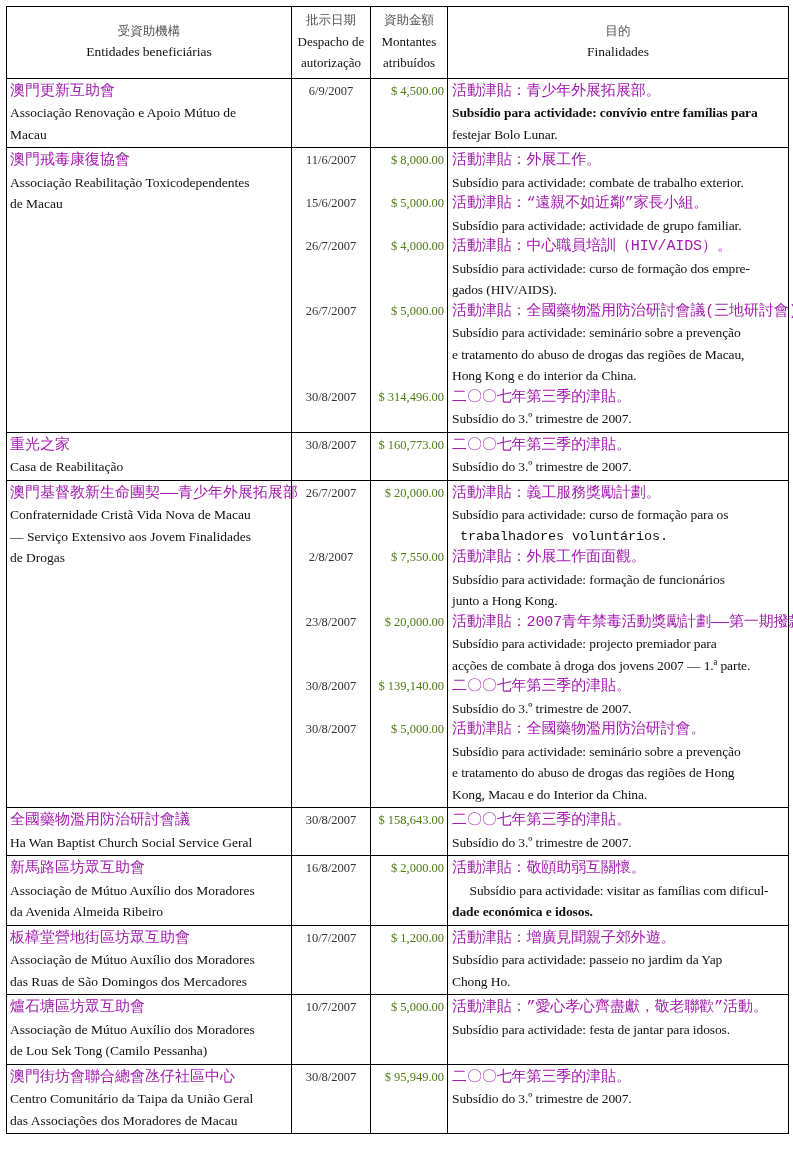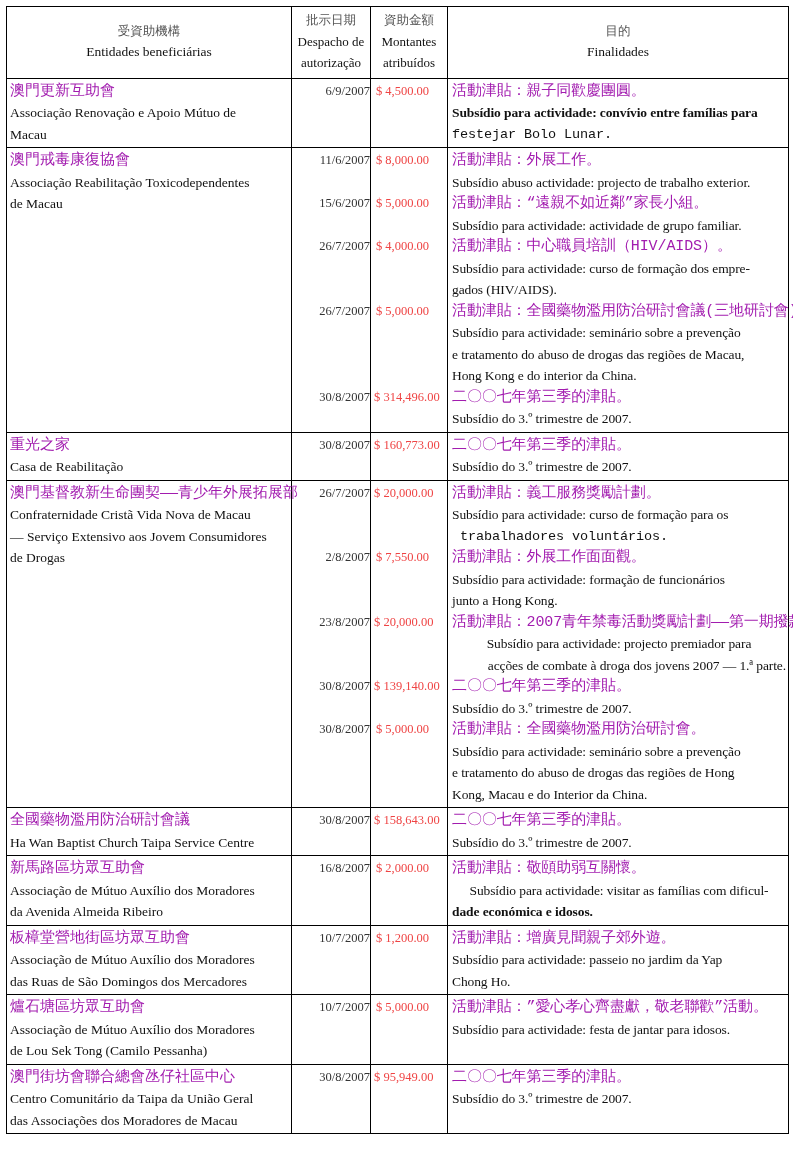--- a/index.html
+++ b/index.html
@@ -12,22 +12,22 @@
   col.c3 { width: 77px; }
   col.c4 { width: 341px; }
   th, td { border: 1.5px solid #000; vertical-align: top; padding: 0; }
   th { font-weight: normal; text-align: center; vertical-align: middle;
        font-size: 13.5px; line-height: 21.5px; padding: 2px 0 4px 0; height: 62px; }
   th .zh { color: #555; font-family: "DejaVu Sans", sans-serif; font-size: 12.5px; }
   th.narrow { font-size: 13px; line-height: 21.5px; }
   td { font-size: 13.5px; line-height: 21.5px; padding: 2px 3px 2px 3px; }
   .zh { color: #a21caf; font-family: Liberation Mono, monospace; font-size: 15px; }
   .line { display: block; white-space: nowrap; }
-  td.date { text-align: right; color: #333; font-size: 12.5px; padding-left: 0; padding-right: 0; }
-  td.amt { text-align: right; color: #ef4444; font-size: 12.5px; padding-right: 18px; }
+  td.date { text-align: center; color: #333; font-size: 12.5px; padding-left: 0; padding-right: 0; }
+  td.amt { text-align: right; color: #4d7c0f; font-size: 12.5px; padding-right: 3px; }
   td.purp { padding-left: 4px; padding-right: 2px; letter-spacing: -0.1px; }
   .item { display: block; }
   .blank { display: block; height: 21.5px; }
 </style>
 </head>
 <body>
 
 <table>
   <colgroup>
       <col class="c1">
@@ -73,23 +73,23 @@
         </td>
         <td class="amt">
           <div class="item">
             <span class="line">$ 4,500.00</span>
             <span class="blank"></span>
             <span class="blank"></span>
           </div>
         </td>
         <td class="purp">
           <div class="item">
-            <span class="line zh">活動津貼：親子同歡慶團圓。</span>
+            <span class="line zh">活動津貼：青少年外展拓展部。</span>
             <span class="line" style="white-space: pre; font-weight: bold;">Subsídio para actividade: convívio entre famílias para</span>
-            <span class="line" style="white-space: pre; font-family: Liberation Mono, monospace;">festejar Bolo Lunar.</span>
+            <span class="line" style="white-space: pre;">festejar Bolo Lunar.</span>
           </div>
         </td>
       </tr>
       <tr>
         <td>
           <span class="line zh">澳門戒毒康復協會</span>
           <span class="line">Associação Reabilitação Toxicodependentes</span>
           <span class="line">de Macau</span>
         </td>
         <td class="date">
@@ -138,21 +138,21 @@
             <span class="blank"></span>
           </div>
           <div class="item">
             <span class="line">$ 314,496.00</span>
             <span class="blank"></span>
           </div>
         </td>
         <td class="purp">
           <div class="item">
             <span class="line zh">活動津貼：外展工作。</span>
-            <span class="line" style="white-space: pre;">Subsídio abuso actividade: projecto de trabalho exterior.</span>
+            <span class="line" style="white-space: pre;">Subsídio para actividade: combate de trabalho exterior.</span>
           </div>
           <div class="item">
             <span class="line zh">活動津貼：“遠親不如近鄰”家長小組。</span>
             <span class="line" style="white-space: pre;">Subsídio para actividade: actividade de grupo familiar.</span>
           </div>
           <div class="item">
             <span class="line zh">活動津貼：中心職員培訓（HIV/AIDS）。</span>
             <span class="line" style="white-space: pre;">Subsídio para actividade: curso de formação dos empre-</span>
             <span class="line" style="white-space: pre;">gados (HIV/AIDS).</span>
           </div>
@@ -189,21 +189,21 @@
           <div class="item">
             <span class="line zh">二〇〇七年第三季的津貼。</span>
             <span class="line" style="white-space: pre;">Subsídio do 3.º trimestre de 2007.</span>
           </div>
         </td>
       </tr>
       <tr>
         <td>
           <span class="line zh">澳門基督教新生命團契——青少年外展拓展部</span>
           <span class="line">Confraternidade Cristã Vida Nova de Macau</span>
-          <span class="line">— Serviço Extensivo aos Jovem Consumidores</span>
+          <span class="line">— Serviço Extensivo aos Jovem Finalidades</span>
           <span class="line">de Drogas</span>
         </td>
         <td class="date">
           <div class="item">
             <span class="line">26/7/2007</span>
             <span class="blank"></span>
             <span class="blank"></span>
           </div>
           <div class="item">
             <span class="line">2/8/2007</span>
@@ -259,39 +259,39 @@
             <span class="line" style="white-space: pre;">Subsídio para actividade: curso de formação para os</span>
             <span class="line" style="white-space: pre; font-family: Liberation Mono, monospace;"> trabalhadores voluntários.</span>
           </div>
           <div class="item">
             <span class="line zh">活動津貼：外展工作面面觀。</span>
             <span class="line" style="white-space: pre;">Subsídio para actividade: formação de funcionários</span>
             <span class="line" style="white-space: pre;">junto a Hong Kong.</span>
           </div>
           <div class="item">
             <span class="line zh">活動津貼：2007青年禁毒活動獎勵計劃——第一期撥款。</span>
-            <span class="line" style="white-space: pre; text-align: center;">Subsídio para actividade: projecto premiador para</span>
-            <span class="line" style="white-space: pre; text-align: right;">acções de combate à droga dos jovens 2007 — 1.ª parte.</span>
+            <span class="line" style="white-space: pre;">Subsídio para actividade: projecto premiador para</span>
+            <span class="line" style="white-space: pre;">acções de combate à droga dos jovens 2007 — 1.ª parte.</span>
           </div>
           <div class="item">
             <span class="line zh">二〇〇七年第三季的津貼。</span>
             <span class="line" style="white-space: pre;">Subsídio do 3.º trimestre de 2007.</span>
           </div>
           <div class="item">
             <span class="line zh">活動津貼：全國藥物濫用防治研討會。</span>
             <span class="line" style="white-space: pre;">Subsídio para actividade: seminário sobre a prevenção</span>
             <span class="line" style="white-space: pre;">e tratamento do abuso de drogas das regiões de Hong</span>
             <span class="line" style="white-space: pre;">Kong, Macau e do Interior da China.</span>
           </div>
         </td>
       </tr>
       <tr>
         <td>
           <span class="line zh">全國藥物濫用防治研討會議</span>
-          <span class="line">Ha Wan Baptist Church Taipa Service Centre</span>
+          <span class="line">Ha Wan Baptist Church Social Service Geral</span>
         </td>
         <td class="date">
           <div class="item">
             <span class="line">30/8/2007</span>
             <span class="blank"></span>
           </div>
         </td>
         <td class="amt">
           <div class="item">
             <span class="line">$ 158,643.00</span>

